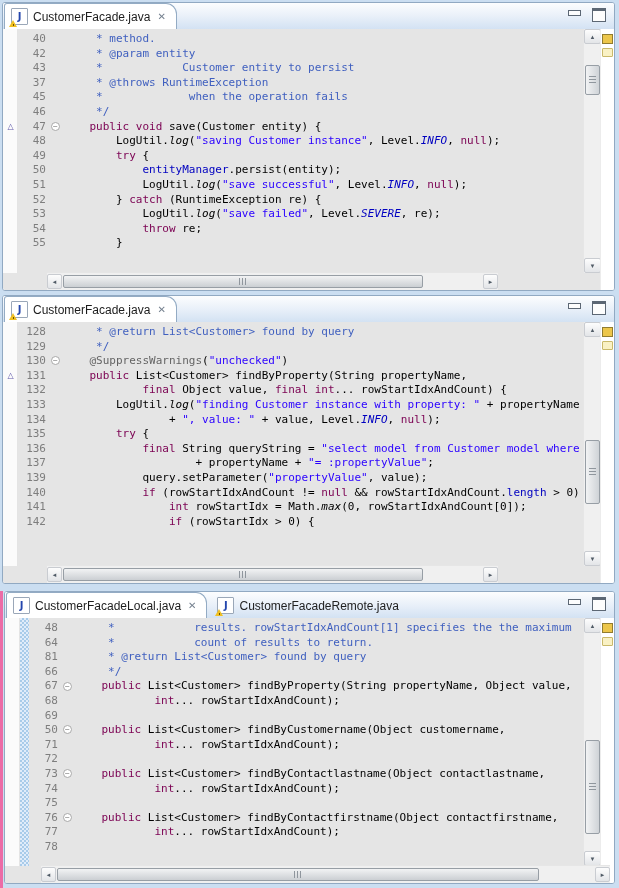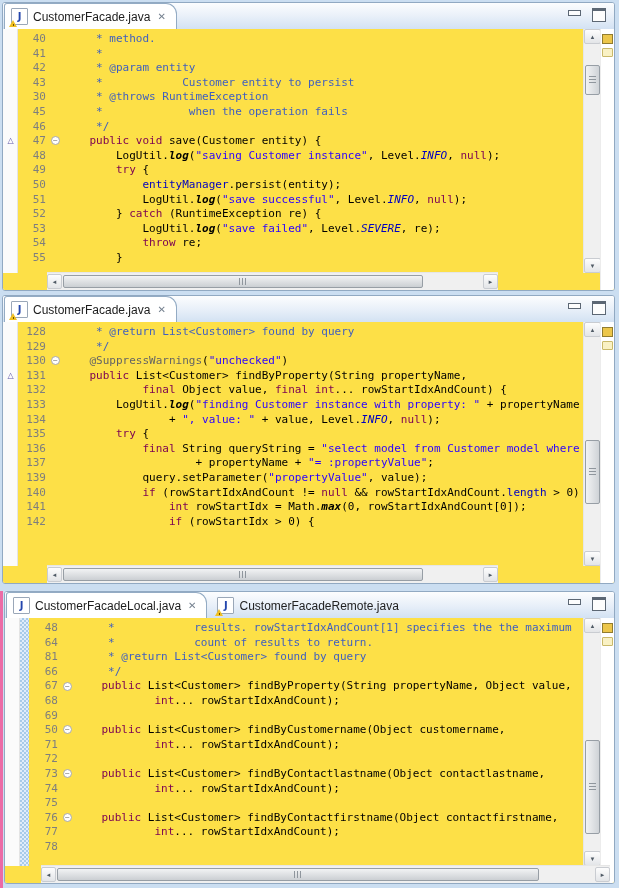--- a/index.html
+++ b/index.html
@@ -44,21 +44,21 @@
   .warnov{position:absolute;left:-3px;bottom:-3px;width:0;height:0;
     border-left:4px solid transparent;border-right:4px solid transparent;
     border-bottom:7px solid #f0c023;}
   .warnov::after{content:"";position:absolute;left:-0.5px;top:3.5px;width:1px;height:2.5px;background:#6b5200;}
   .tab-close{font-size:10px;color:#75818f;margin-left:2px;cursor:pointer;}
   .winbtns{position:absolute;right:8px;top:5px;display:flex;gap:11px;align-items:flex-start;}
   .btn-min{width:11px;height:4px;border:1px solid #5c6774;background:#fdfdfd;margin-top:2px;}
   .btn-max{width:12px;height:10px;border:1px solid #5c6774;border-top:3px solid #5c6774;background:#fdfdfd;}
 
   
-  .editor{position:absolute;left:0;right:0;top:26px;bottom:0;background:#fde047;}
+  .editor{position:absolute;left:0;right:0;top:26px;bottom:0;background:#e5e5e5;}
   .col-annot{position:absolute;left:0;top:0;bottom:17px;width:14px;background:#fbfbfb;border-right:1px solid #e4e4e4;}
   .col-diff{display:none;position:absolute;left:15px;top:0;bottom:17px;width:9px;
     background-color:#cfe2f5;
     background-image:repeating-conic-gradient(#a8cbe9 0% 25%,#e0ecfa 25% 50%);
     background-size:4px 4px;}
   .has-diff .col-diff{display:block;}
   .rows{position:absolute;left:0;top:3px;right:31px;}
   .row{display:flex;height:14.6px;align-items:center;}
   .c-annot{width:15px;flex:0 0 auto;text-align:center;font-size:8px;color:#5d55a8;line-height:1;}
   .c-diff{width:0;flex:0 0 auto;}
@@ -69,21 +69,21 @@
   .foldm{position:absolute;left:1px;top:50%;margin-top:-5px;width:9px;height:9px;border:1px solid #a9a9a9;
     border-radius:50%;background:#fff;color:#888;
     font:8px/8px "DejaVu Sans Mono", monospace;text-align:center;box-sizing:border-box;cursor:pointer;}
   .c-code{flex:1 1 auto;overflow:hidden;white-space:pre;
     font:11px/14.6px "DejaVu Sans Mono", monospace;color:#000;}
   .tk-c{color:#3f5fbf;}
   .tk-k{color:#7b0052;font-weight:normal;}
   .tk-s{color:#2a00ff;}
   .tk-f{color:#0000c0;}
   .tk-sf{color:#0000c0;font-style:italic;}
-  .tk-sm{font-style:italic;font-weight:bold;}
+  .tk-sm{font-style:italic;}
   .tk-a{color:#646464;}
   .tk-p{color:#000;}
 
   
   .vscroll{position:absolute;top:0;bottom:17px;right:13px;width:17px;background:#f0f0f0;border-left:1px solid #e6e6e6;}
   .sb-btn{position:absolute;left:0;right:0;height:15px;display:flex;align-items:center;justify-content:center;
     font-size:6px;color:#505b66;background:linear-gradient(#fdfdfd,#e3e5e8);border:1px solid #c9ccd1;
     box-sizing:border-box;border-radius:2px;cursor:pointer;}
   .sb-up{top:0;} .sb-down{bottom:0;}
   .vthumb{position:absolute;left:1px;right:1px;background:linear-gradient(90deg,#f2f3f4,#cfd3d7);
@@ -133,42 +133,35 @@
         <div class="row">
           <div class="c-annot"></div>
           <div class="c-diff"></div>
           <div class="c-num">40</div>
           <div class="c-fold"></div>
           <div class="c-code"><span class="tk-c">     * method.</span></div>
         </div>
         <div class="row">
           <div class="c-annot"></div>
           <div class="c-diff"></div>
-          <div class="c-num">41</div>
-          <div class="c-fold"></div>
-          <div class="c-code"><span class="tk-c">     *</span></div>
-        </div>
-        <div class="row">
-          <div class="c-annot"></div>
-          <div class="c-diff"></div>
           <div class="c-num">42</div>
           <div class="c-fold"></div>
           <div class="c-code"><span class="tk-c">     * @param entity</span></div>
         </div>
         <div class="row">
           <div class="c-annot"></div>
           <div class="c-diff"></div>
           <div class="c-num">43</div>
           <div class="c-fold"></div>
           <div class="c-code"><span class="tk-c">     *            Customer entity to persist</span></div>
         </div>
         <div class="row">
           <div class="c-annot"></div>
           <div class="c-diff"></div>
-          <div class="c-num">30</div>
+          <div class="c-num">37</div>
           <div class="c-fold"></div>
           <div class="c-code"><span class="tk-c">     * @throws RuntimeException</span></div>
         </div>
         <div class="row">
           <div class="c-annot"></div>
           <div class="c-diff"></div>
           <div class="c-num">45</div>
           <div class="c-fold"></div>
           <div class="c-code"><span class="tk-c">     *             when the operation fails</span></div>
         </div>

